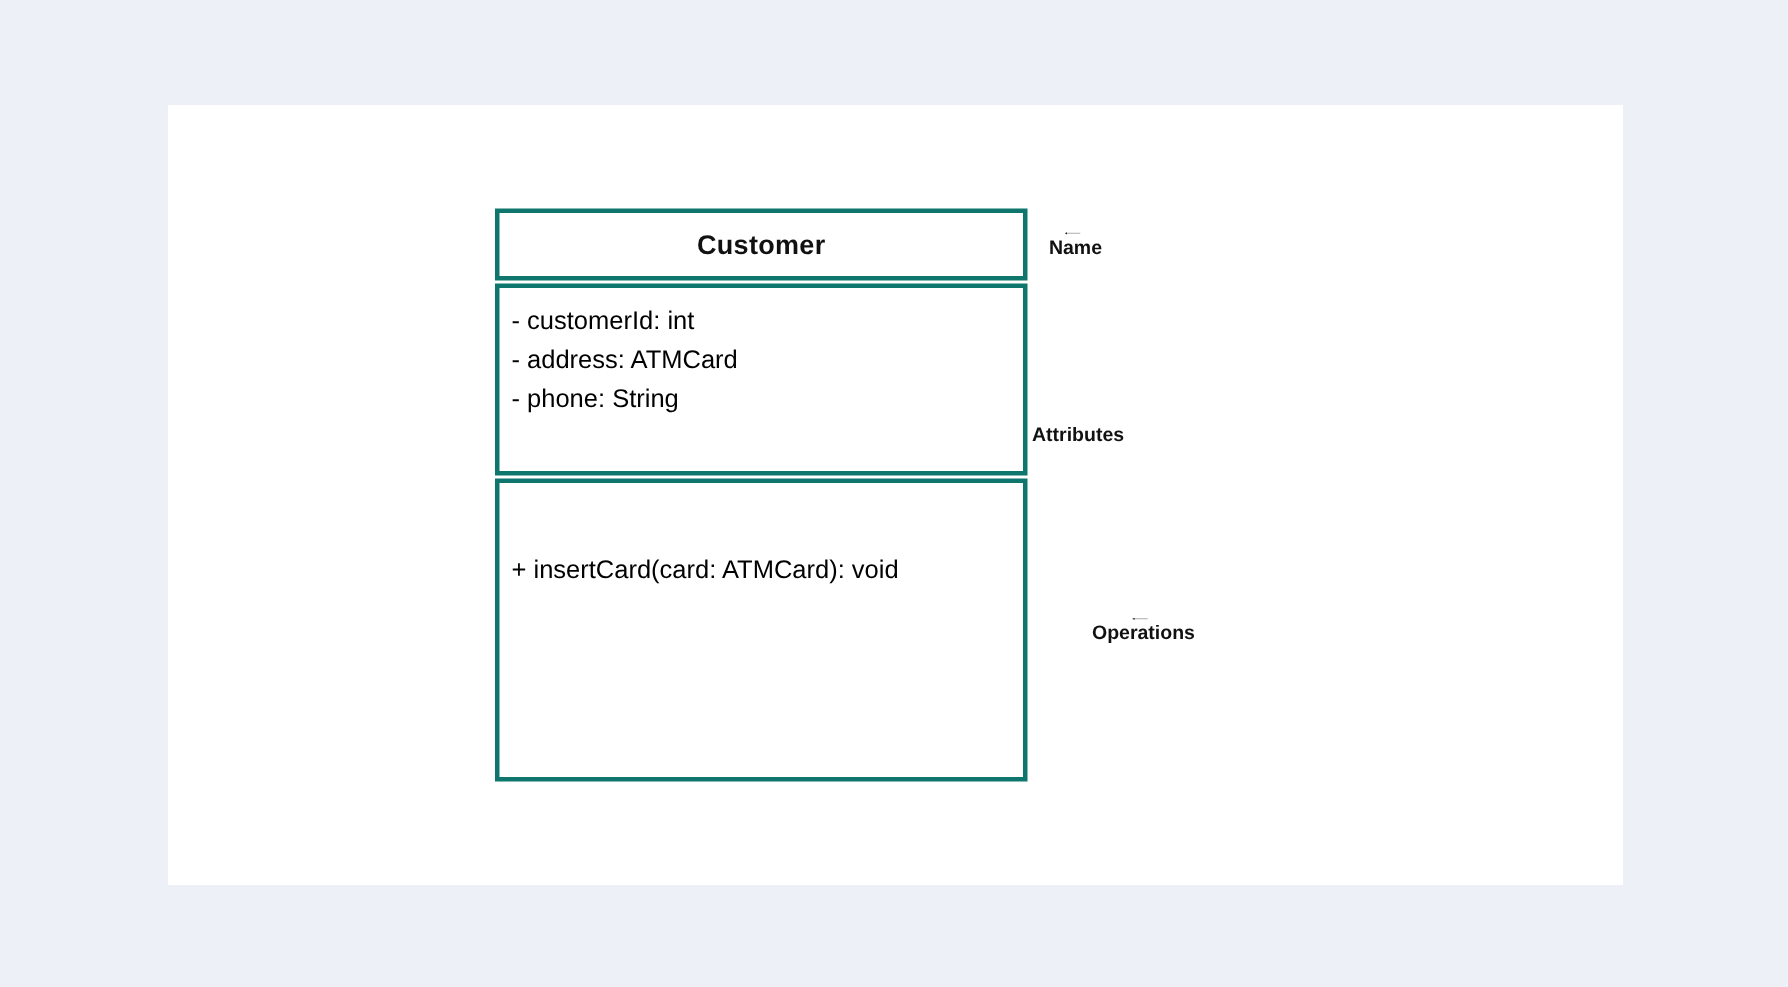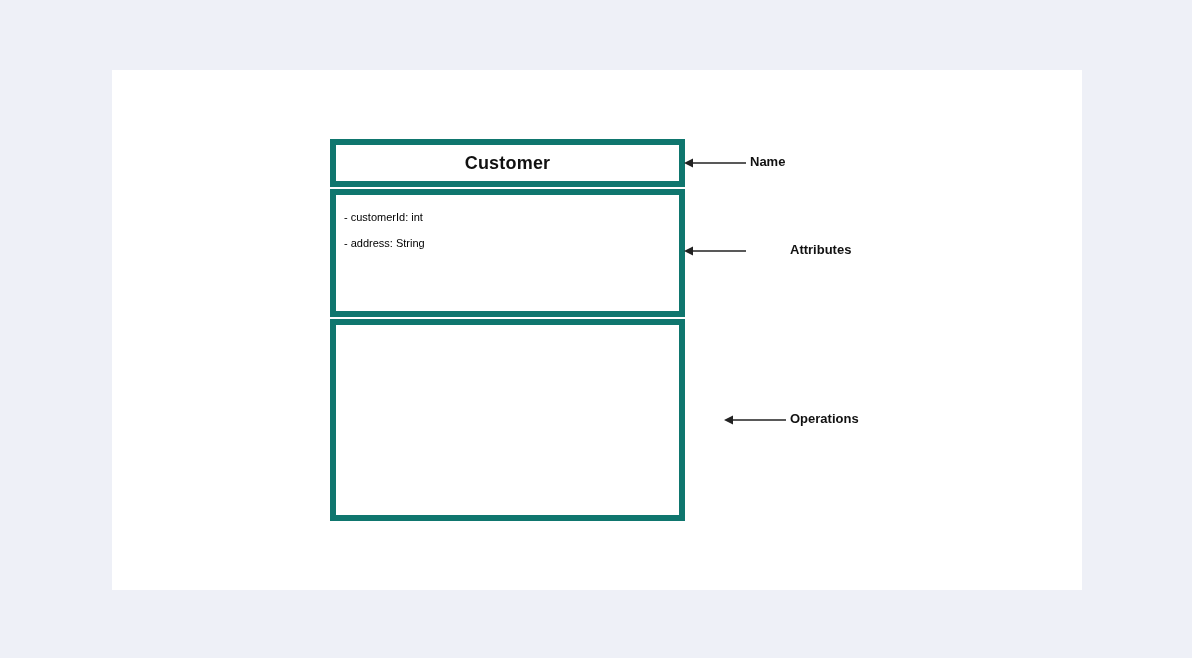--- a/index.html
+++ b/index.html
@@ -30,54 +30,56 @@
     position: absolute;
     left: 330px;
     top: 139px;
     width: 355px;
     display: flex;
     flex-direction: column;
     gap: 2px;
   }
   .compartment {
     box-sizing: border-box;
-    border: 6px solid #0f766e;
+    border: 3px solid #0f766e;
     background: #ffffff;
     color: #000000;
   }
   .title-comp {
     height: 48px;
     display: flex;
     align-items: center;
     justify-content: center;
     font-size: 18px;
     font-weight: bold;
     color: #111111;
     letter-spacing: 0.2px;
   }
   .attrs-comp {
     height: 128px;
     padding: 9px 6px 0 8px;
-    font-size: 11px;
+    font-size: 17px;
     line-height: 26px;
   }
   .ops-comp {
     height: 202px;
     padding: 45px 4px 0 8px;
     font-size: 17px;
     line-height: 26px;
   }
   .member-line {
     display: block;
     white-space: normal;
   }
   .annotation {
     position: absolute;
     display: flex;
+    align-items: center;
     height: 18px;
+    flex-direction: column;
   }
   .annotation svg {
     display: block;
   }
   .annotation-label {
     margin-left: 4px;
     font-size: 13px;
     font-weight: bold;
     color: #111111;
     white-space: nowrap;
@@ -97,24 +99,26 @@
   </div>
 
   <div class="class-box">
 
     <div class="compartment title-comp">
       <span>Customer</span>
     </div>
 
     <div class="compartment attrs-comp">
       <span class="member-line">- customerId: int</span>
-      <span class="member-line">- address: String</span>
+      <span class="member-line">- address: ATMCard</span>
+      <span class="member-line">- phone: String</span>
     </div>
 
     <div class="compartment ops-comp">
+      <span class="member-line">+ insertCard(card: ATMCard): void</span>
     </div>
 
   </div>
 
   <div class="annotation ann-name">
     <svg width="62" height="18" viewBox="0 0 62 18">
       <line x1="7" y1="9" x2="62" y2="9" stroke="#222222" stroke-width="1.5"></line>
       <polygon points="0,9 9,4.5 9,13.5" fill="#222222"></polygon>
     </svg>
     <span class="annotation-label">Name</span>

